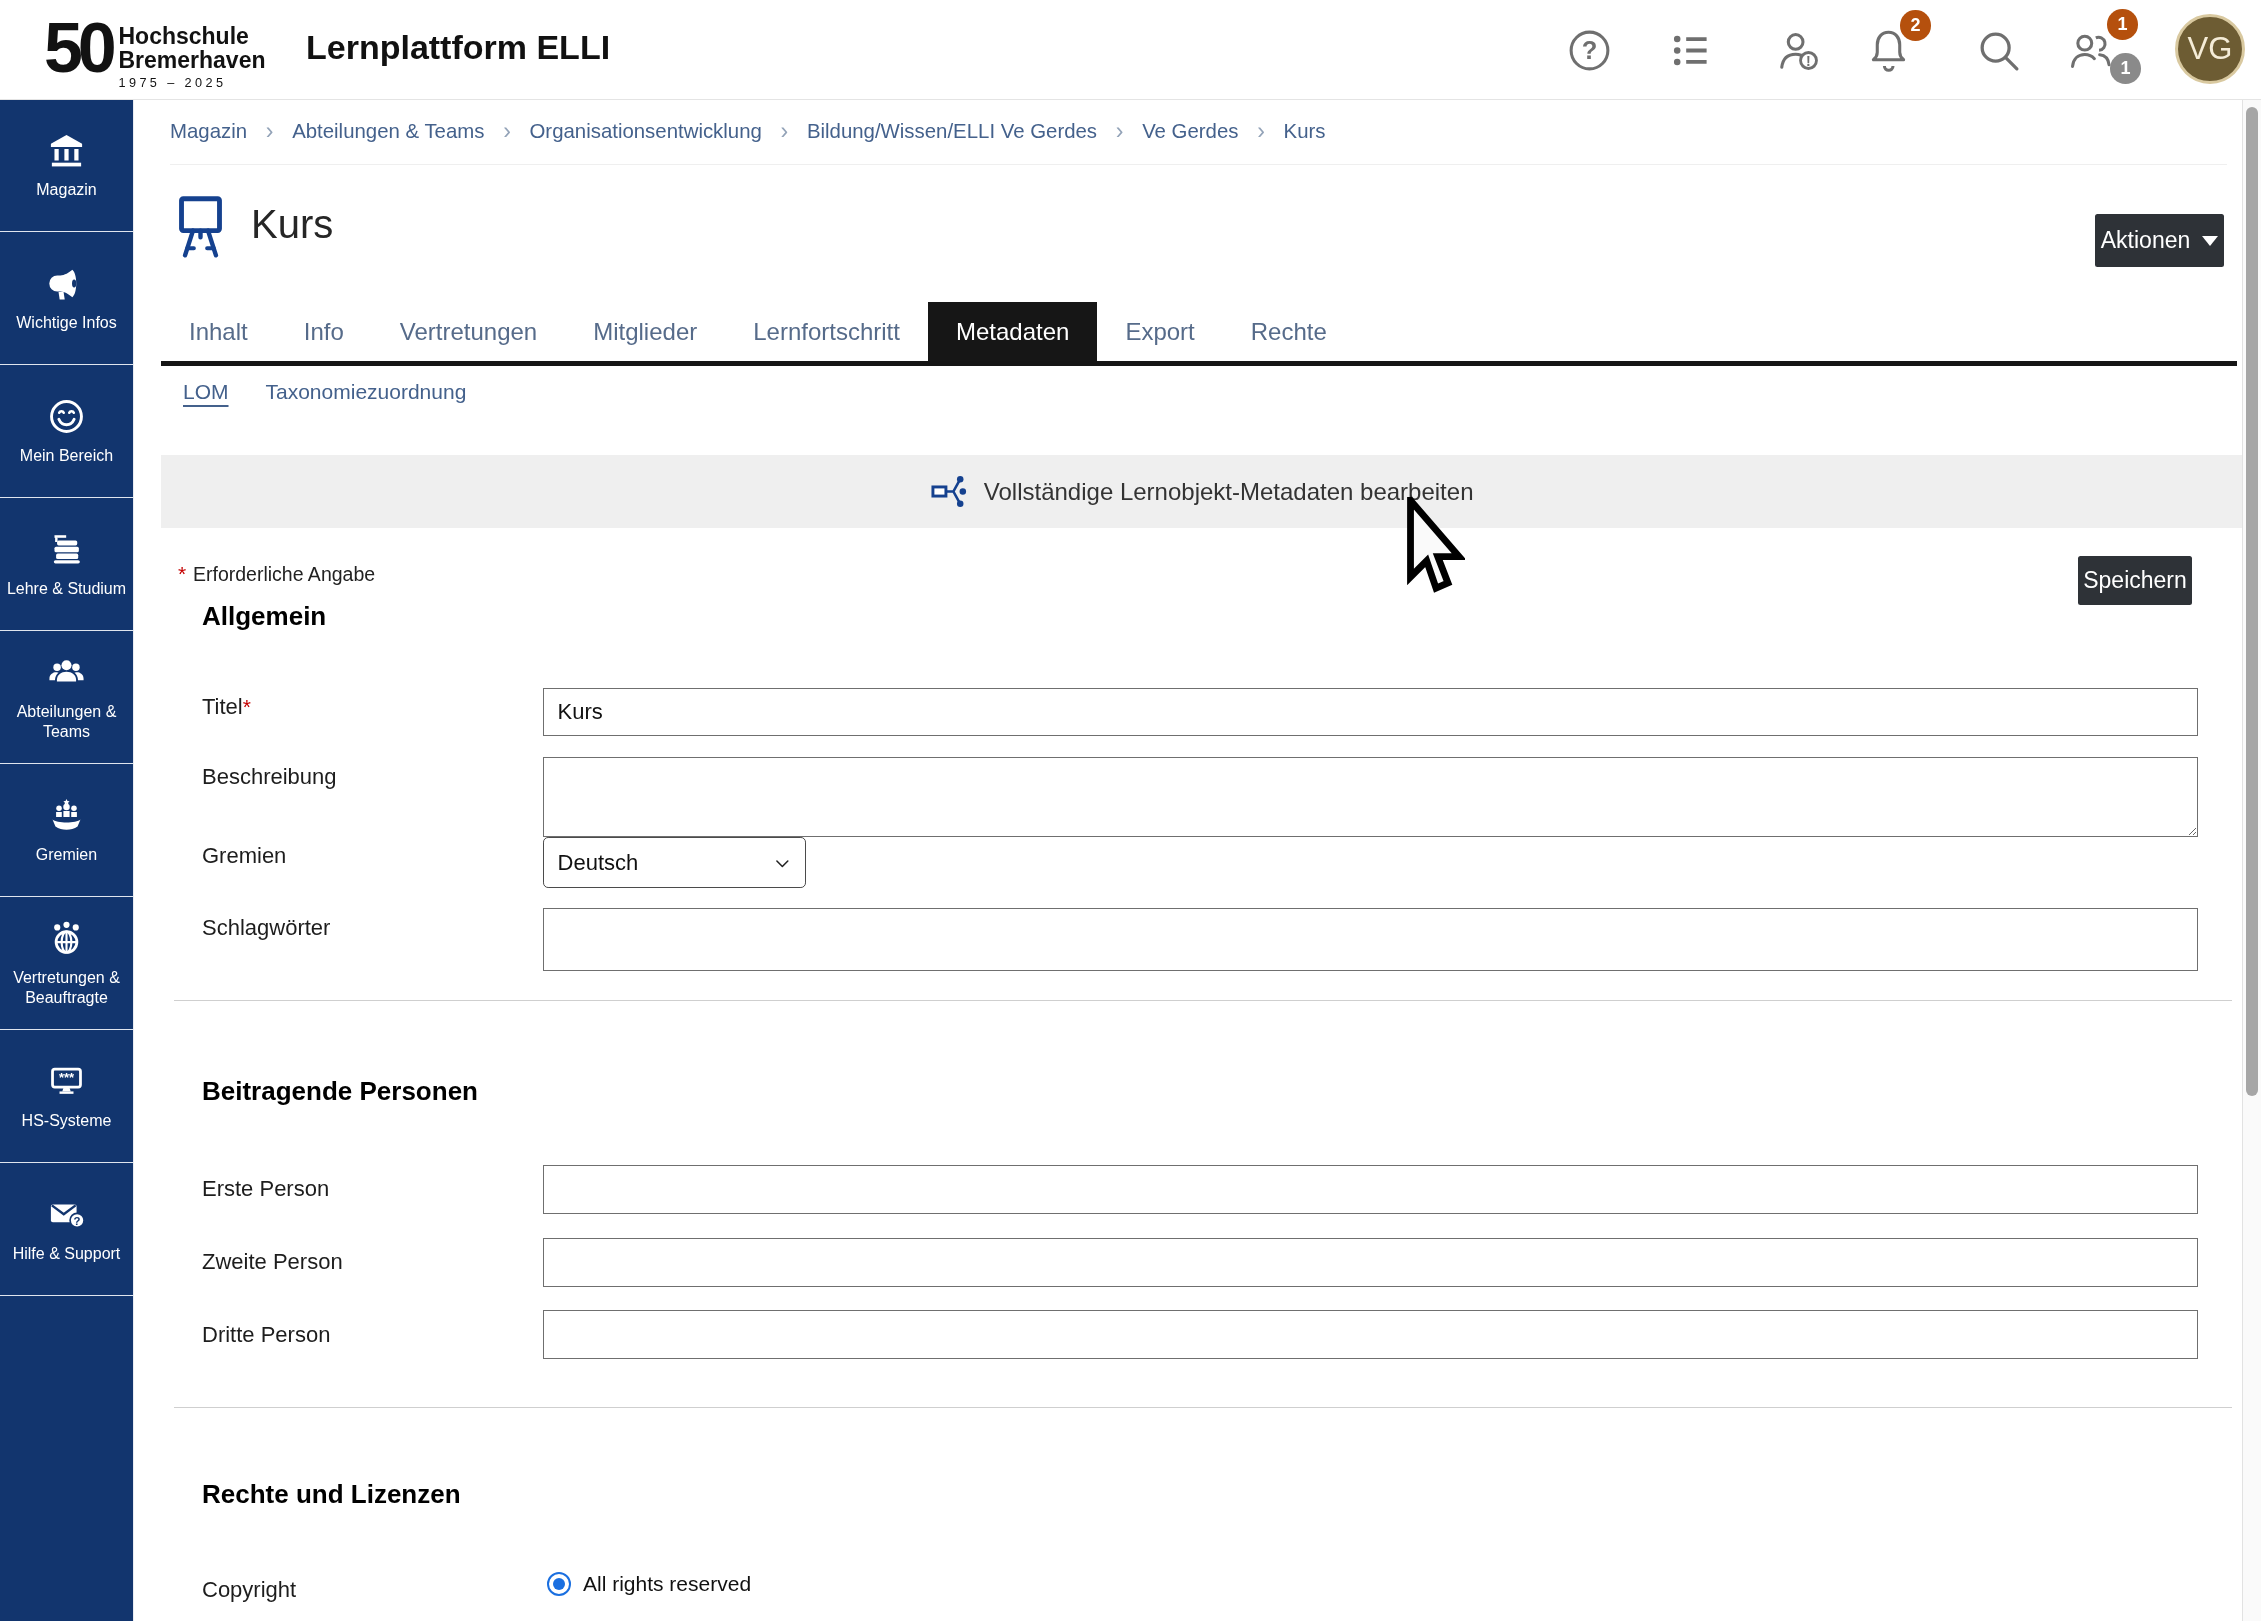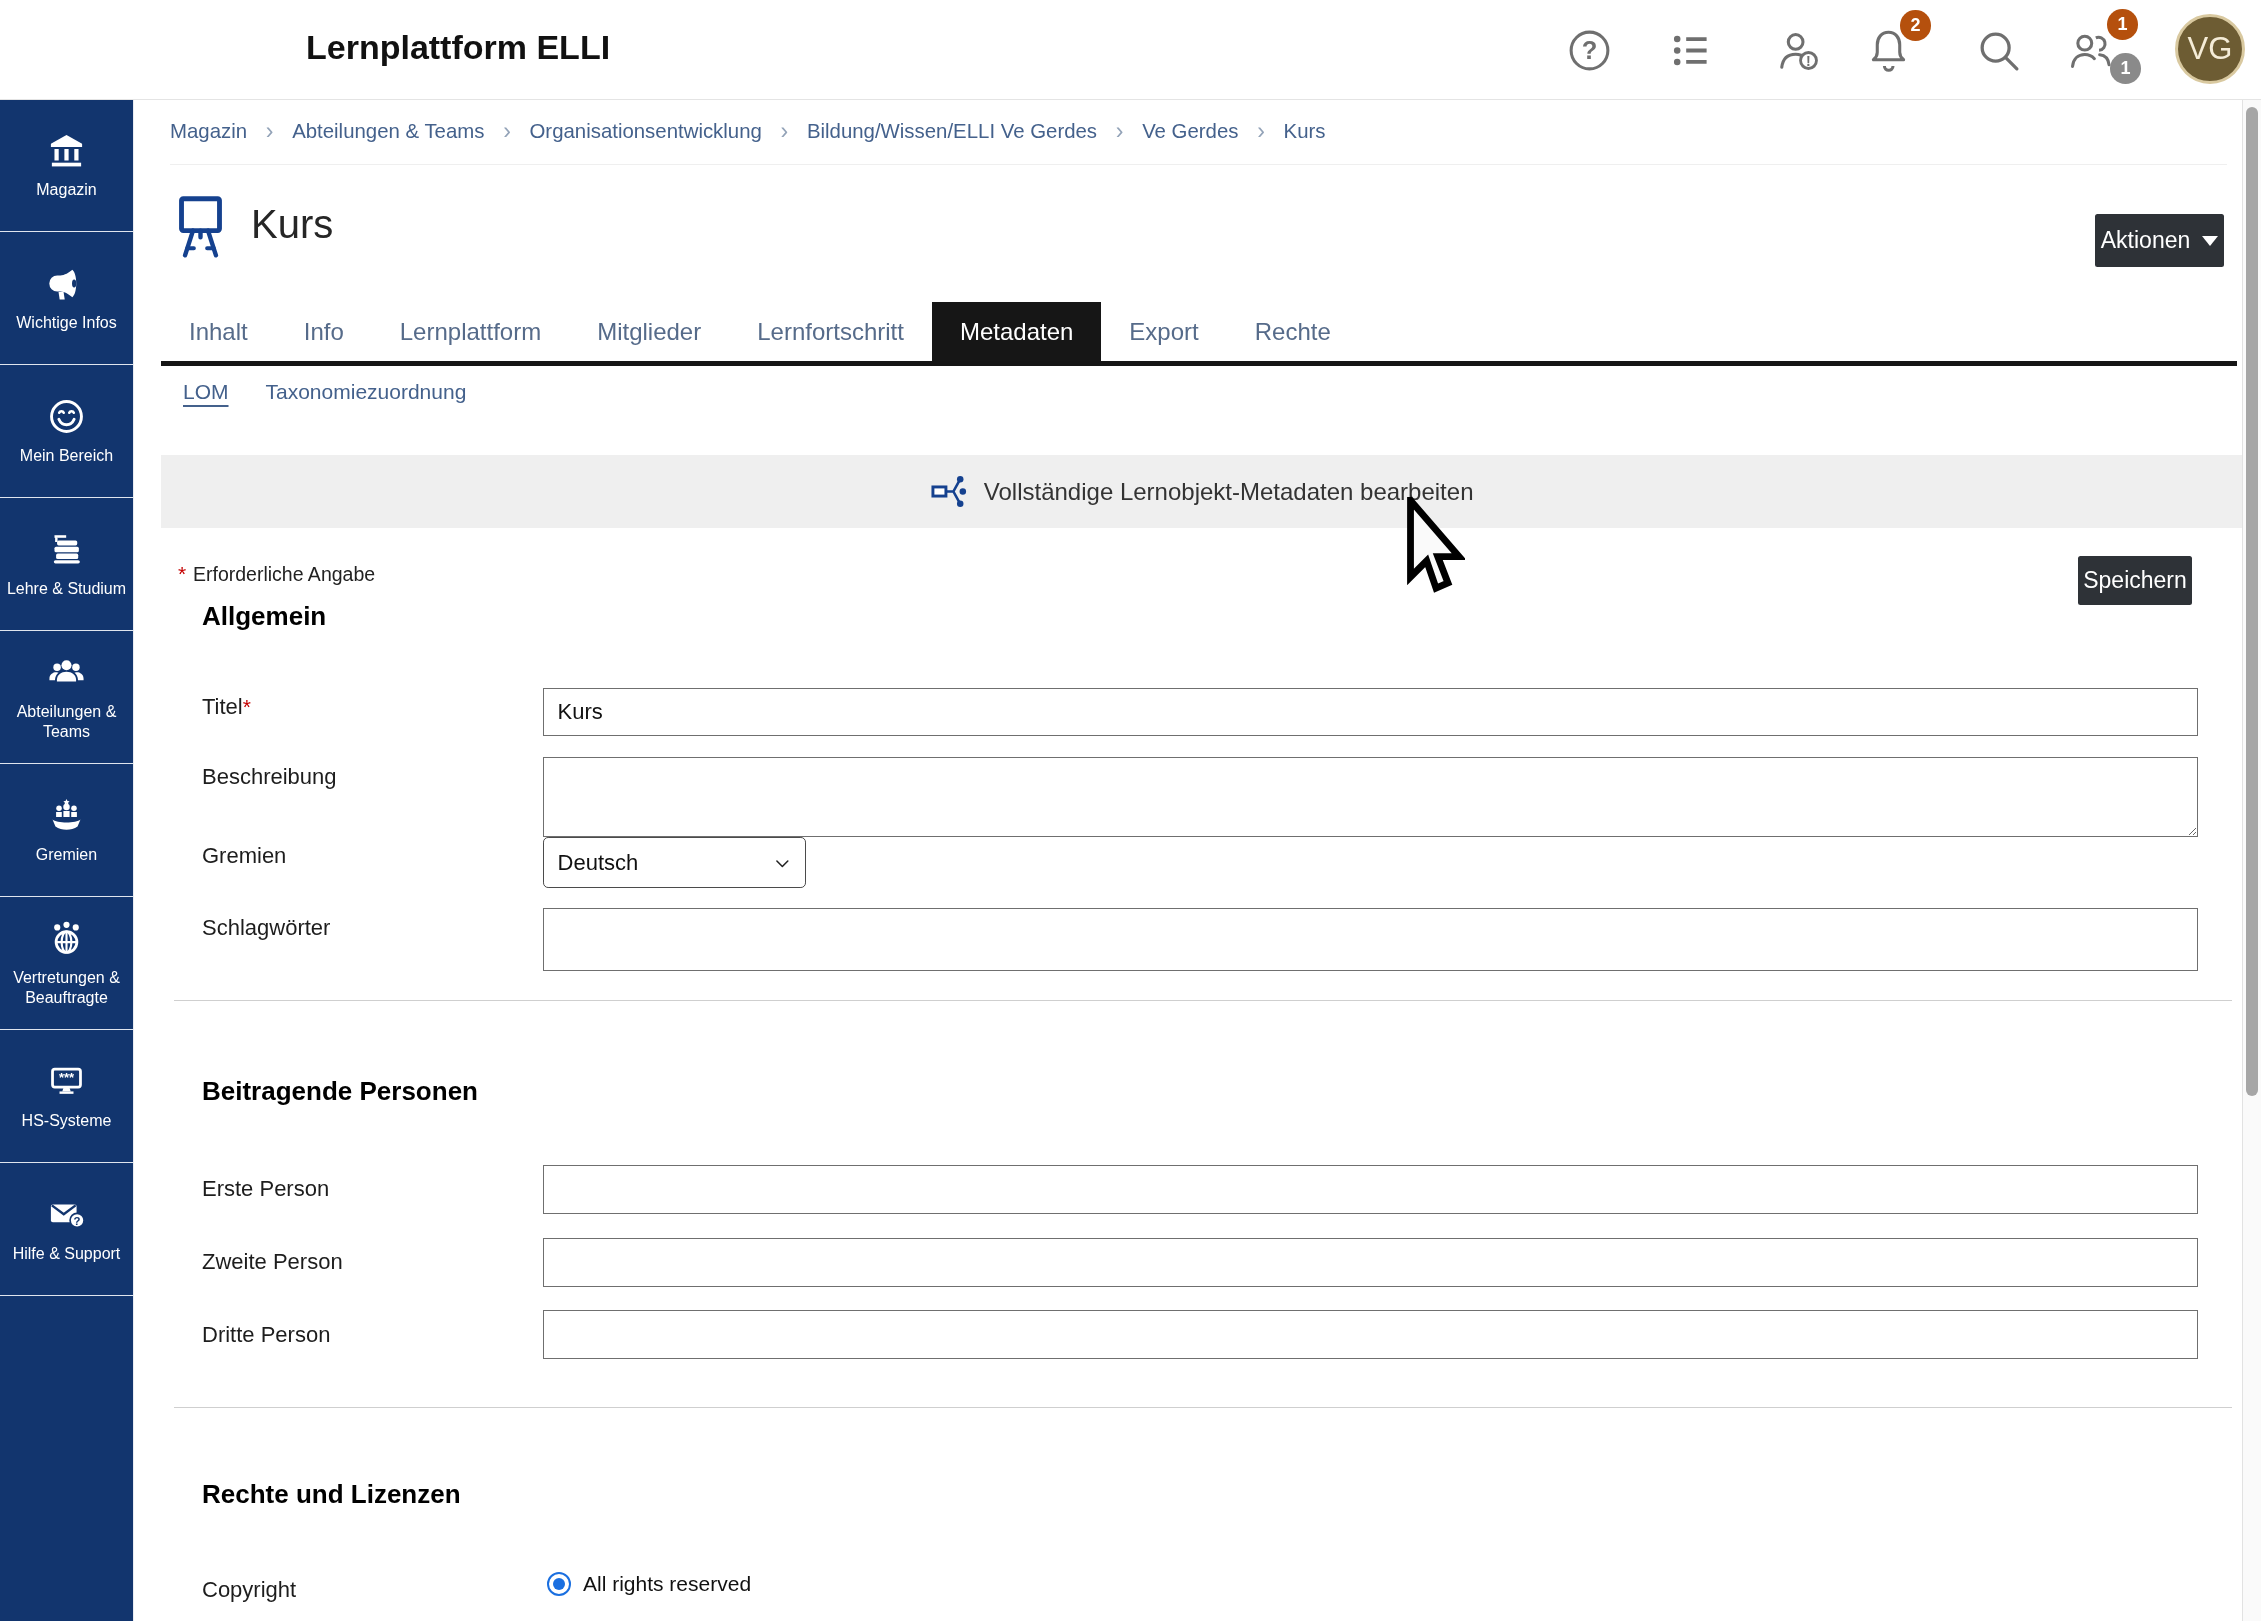--- a/index.html
+++ b/index.html
@@ -82,20 +82,28 @@
   
   .scroll-track{position:absolute;right:0;top:100px;width:18px;height:1521px;background:#fafafa;border-left:0.8px solid #e2e2e2;}
   .scroll-thumb{position:absolute;left:2.5px;top:6.8px;width:12px;height:989px;background:#a6a6a6;border-radius:6.8px;}
   
   .cursor{position:absolute;left:1402px;top:497px;width:63px;height:98px;z-index:20;pointer-events:none;}
 </style>
 </head>
 <body>
 
 <div class="header">
+  <div class="logo">
+    <span class="logo-number">50</span>
+    <span class="logo-textblock">
+      <span class="logo-name" style="display:block">Hochschule</span>
+      <span class="logo-name" style="display:block">Bremerhaven</span>
+      <span class="logo-years" style="display:block">1975 – 2025</span>
+    </span>
+  </div>
   <div class="app-title">Lernplattform ELLI</div>
 
   <div class="hicon" style="left:1565px">
     <svg viewBox="0 0 24 24">
         <circle cx="12" cy="12" r="9" fill="none" stroke="currentColor" stroke-width="1.5"></circle>
         <text x="12" y="16.4" text-anchor="middle" font-size="12.5" font-weight="bold" fill="currentColor" font-family="Liberation Sans, sans-serif">?</text>
       </svg>
   </div>
   <div class="hicon" style="left:1667px">
     <svg viewBox="0 0 24 24">
@@ -250,21 +258,21 @@
 </div>
 <div class="page-title">Kurs</div>
 <button class="btn-dark actions-btn">
   <span>Aktionen</span>
   <span class="caret-down"></span>
 </button>
 
 <div class="tabs">
   <span class="tab">Inhalt</span>
   <span class="tab">Info</span>
-  <span class="tab">Lernplattform</span>
+  <span class="tab">Vertretungen</span>
   <span class="tab">Mitglieder</span>
   <span class="tab">Lernfortschritt</span>
   <span class="tab active">Metadaten</span>
   <span class="tab">Export</span>
   <span class="tab">Rechte</span>
 </div>
 <div class="subtabs">
   <span class="subtab active">LOM</span>
   <span class="subtab">Taxonomiezuordnung</span>
 </div>

